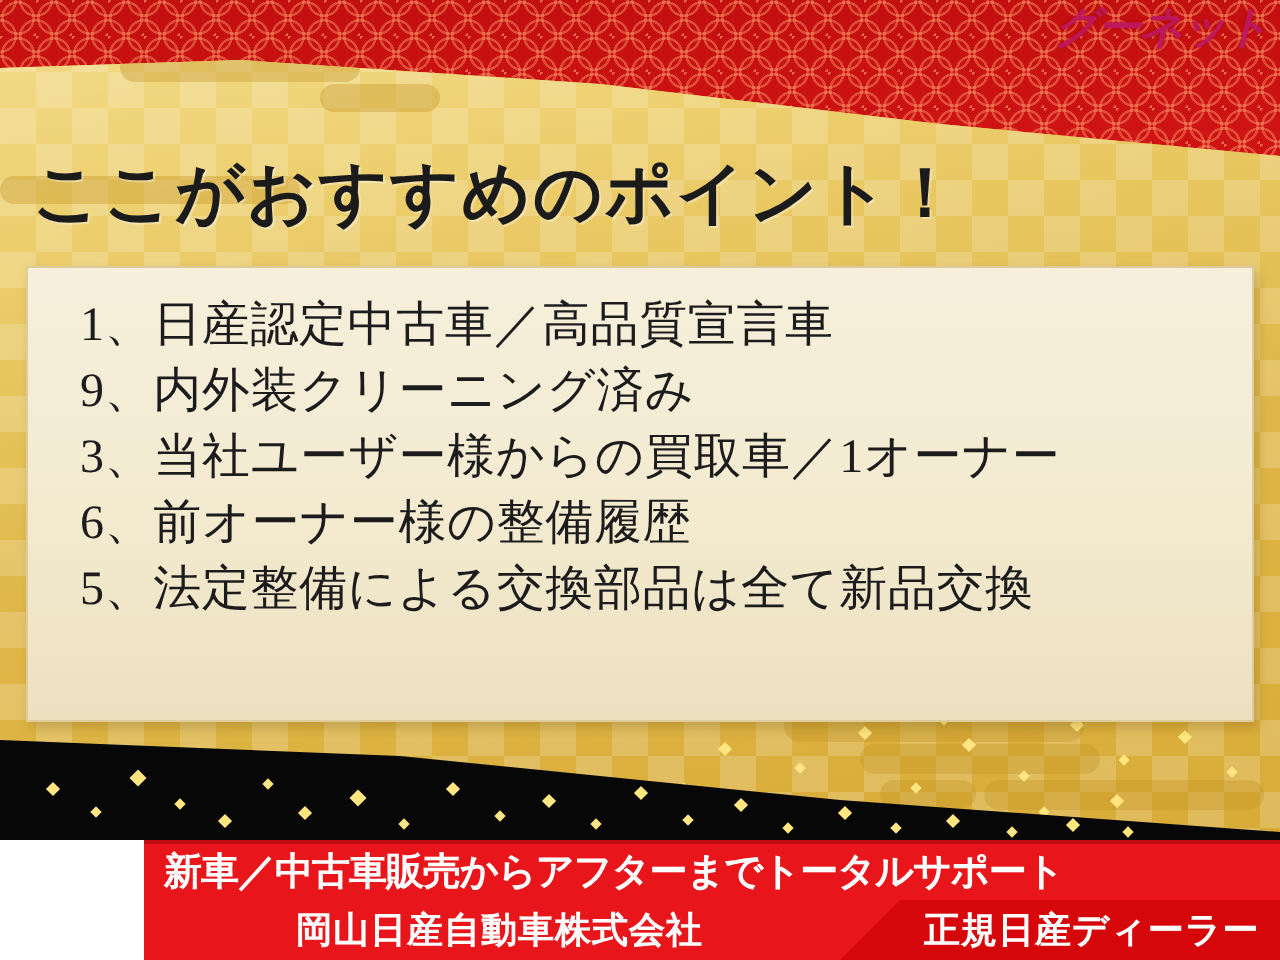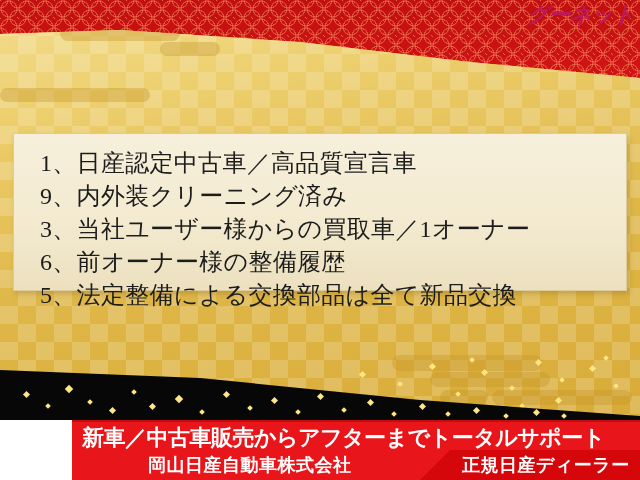--- a/index.html
+++ b/index.html
@@ -90,21 +90,21 @@
     color: #1b1b1b;
     letter-spacing: 1px;
     white-space: nowrap;
     text-shadow: 1px 1px 0 rgba(255,255,255,.35);
   }
 
   
   .panel {
     position: absolute;
     left: 13px; top: 133px;
-    width: 614px; height: 158px;
+    width: 614px; height: 228px;
     background: linear-gradient(180deg, #f6efdb 0%, #f3ead0 55%, #ece0bf 100%);
     border: 1px solid rgba(220,200,150,.9);
     box-shadow: 2px 3px 5px rgba(120,90,20,.28);
     box-sizing: border-box;
     padding: 13px 10px 0 26px;
   }
   .point-line {
     font-size: 24px;
     color: #1c1c1c;
     line-height: 33px;
@@ -130,21 +130,21 @@
     position: absolute;
     left: 0; top: 0; right: 0; height: 2px;
     background: #c20d10;
   }
   .banner-line1 {
     position: absolute;
     left: 82px; top: 3px;
     width: 552px;
     font-family: "DejaVu Sans", "Liberation Sans", sans-serif;
     font-weight: bold;
-    font-size: 22px;
+    font-size: 19px;
     color: #ffffff;
     letter-spacing: -0.5px;
     white-space: nowrap;
   }
   .banner-line2 {
     position: absolute;
     left: 148px; top: 33px;
     font-family: "DejaVu Sans", "Liberation Sans", sans-serif;
     font-weight: bold;
     font-size: 18px;
@@ -225,20 +225,21 @@
     <div class="spark d" style="left:368px; top:48px; width:5px; height:5px;"></div>
     <div class="spark d" style="left:392px; top:60px; width:4px; height:4px;"></div>
     <div class="spark d" style="left:420px; top:52px; width:5px; height:5px;"></div>
     <div class="spark d" style="left:446px; top:60px; width:4px; height:4px;"></div>
     <div class="spark d" style="left:474px; top:56px; width:5px; height:5px;"></div>
     <div class="spark d" style="left:504px; top:62px; width:4px; height:4px;"></div>
     <div class="spark d" style="left:534px; top:58px; width:5px; height:5px;"></div>
     <div class="spark d" style="left:562px; top:62px; width:4px; height:4px;"></div>
   </div>
 
+  <div class="headline">ここがおすすめのポイント！</div>
 
   <div class="panel">
     <div class="point-line">1、日産認定中古車／高品質宣言車</div>
     <div class="point-line">9、内外装クリーニング済み</div>
     <div class="point-line">3、当社ユーザー様からの買取車／1オーナー</div>
     <div class="point-line">6、前オーナー様の整備履歴</div>
     <div class="point-line">5、法定整備による交換部品は全て新品交換</div>
   </div>
 
   <div class="banner">

